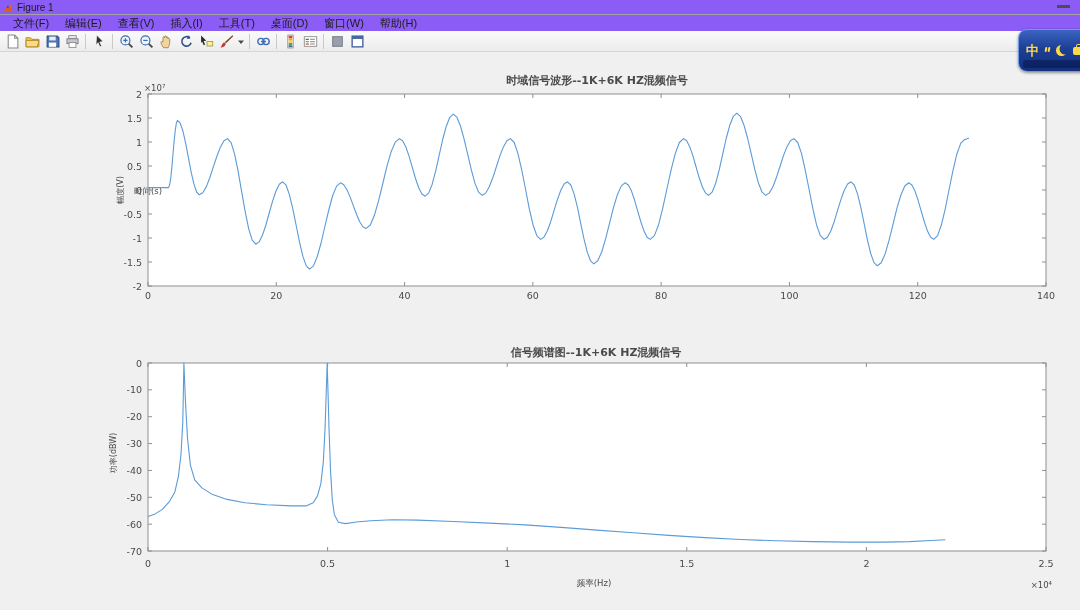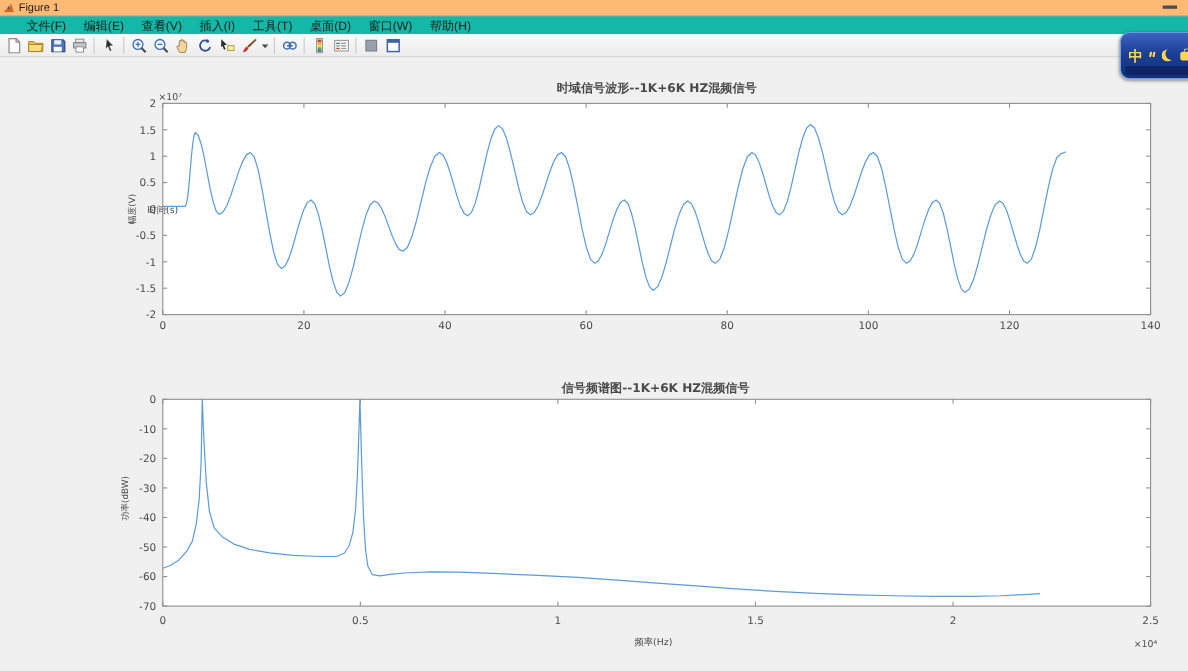--- a/index.html
+++ b/index.html
@@ -1,24 +1,24 @@
 <!DOCTYPE html>
 <html><head>
 <meta charset="utf-8">
 <style>
   html,body{margin:0;padding:0}
   body{width:1080px;height:610px;position:relative;overflow:hidden;background:#f0f0f0;
        font-family:"Liberation Sans","DejaVu Sans",sans-serif;}
-  .titlebar{position:absolute;top:0;left:0;right:0;height:14px;background:#fdba74;
+  .titlebar{position:absolute;top:0;left:0;right:0;height:14px;background:#8b5cf6;
             display:flex;align-items:center;z-index:5;border-bottom:2px solid #a3a3a3;}
   .app-ico{margin-left:3px;display:flex;align-items:center}
   .titlebar .title{font-size:10px;color:#1a1a1a;margin-left:4px}
   .minimize{position:absolute;left:1057px;top:5px;width:13px;height:3px;background:#4a4d52;z-index:6}
-  .menubar{position:absolute;top:15px;left:0;right:0;height:16px;background:#14b8a6;
-           display:flex;align-items:center;padding-left:16px;z-index:5}
+  .menubar{position:absolute;top:15px;left:0;right:0;height:16px;background:#8b5cf6;
+           display:flex;align-items:center;padding-left:5px;z-index:5}
   .menu-item{font-size:11px;color:#1c1c1c;padding:1px 8px;white-space:nowrap;cursor:default}
   .toolbar{position:absolute;top:31px;left:0;right:0;height:20px;
            background:linear-gradient(#fbfbfb,#ececec);border-bottom:1px solid #d5d5d5;
            display:flex;align-items:center;padding-left:2px;z-index:5}
   .tbtn{width:20px;height:18px;display:flex;align-items:center;justify-content:center;
         background:none;border:none;padding:0}
   .tbtn.narrow{width:10px}
   .tsep{width:1px;height:15px;background:#c9c9c9;margin:0 3px}
   #plots{position:absolute;top:0;left:0;z-index:1}
   #plots text{font-family:"DejaVu Sans","Liberation Sans",sans-serif;fill:#4a4a4a}

